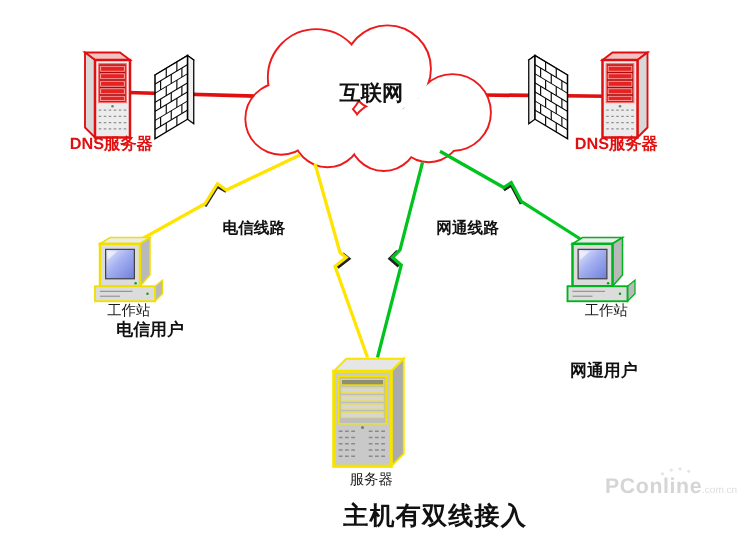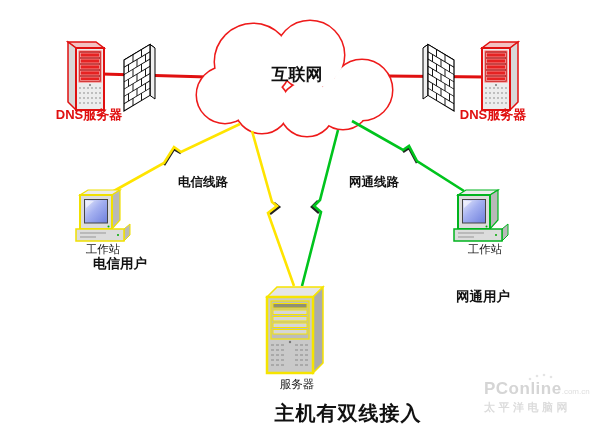--- a/index.html
+++ b/index.html
@@ -198,16 +198,15 @@
   <div class="lbl user-lbl" style="left:483px;top:257px;margin-top:33px;">网通用户</div>
 
   <div class="lbl dev-lbl" style="left:297px;top:378px;">服务器</div>
 
   <div class="lbl title-lbl" style="left:309px;top:402px;margin-left:39px;">主机有双线接入</div>
 
   <div class="wm">
     <div>
       <span class="wm-brand">PConline</span><span class="wm-suffix">.com.cn</span>
     </div>
-    <div class="wm-site">太平洋电脑网</div>
   </div>
 
 </div>
 
 </body></html>

